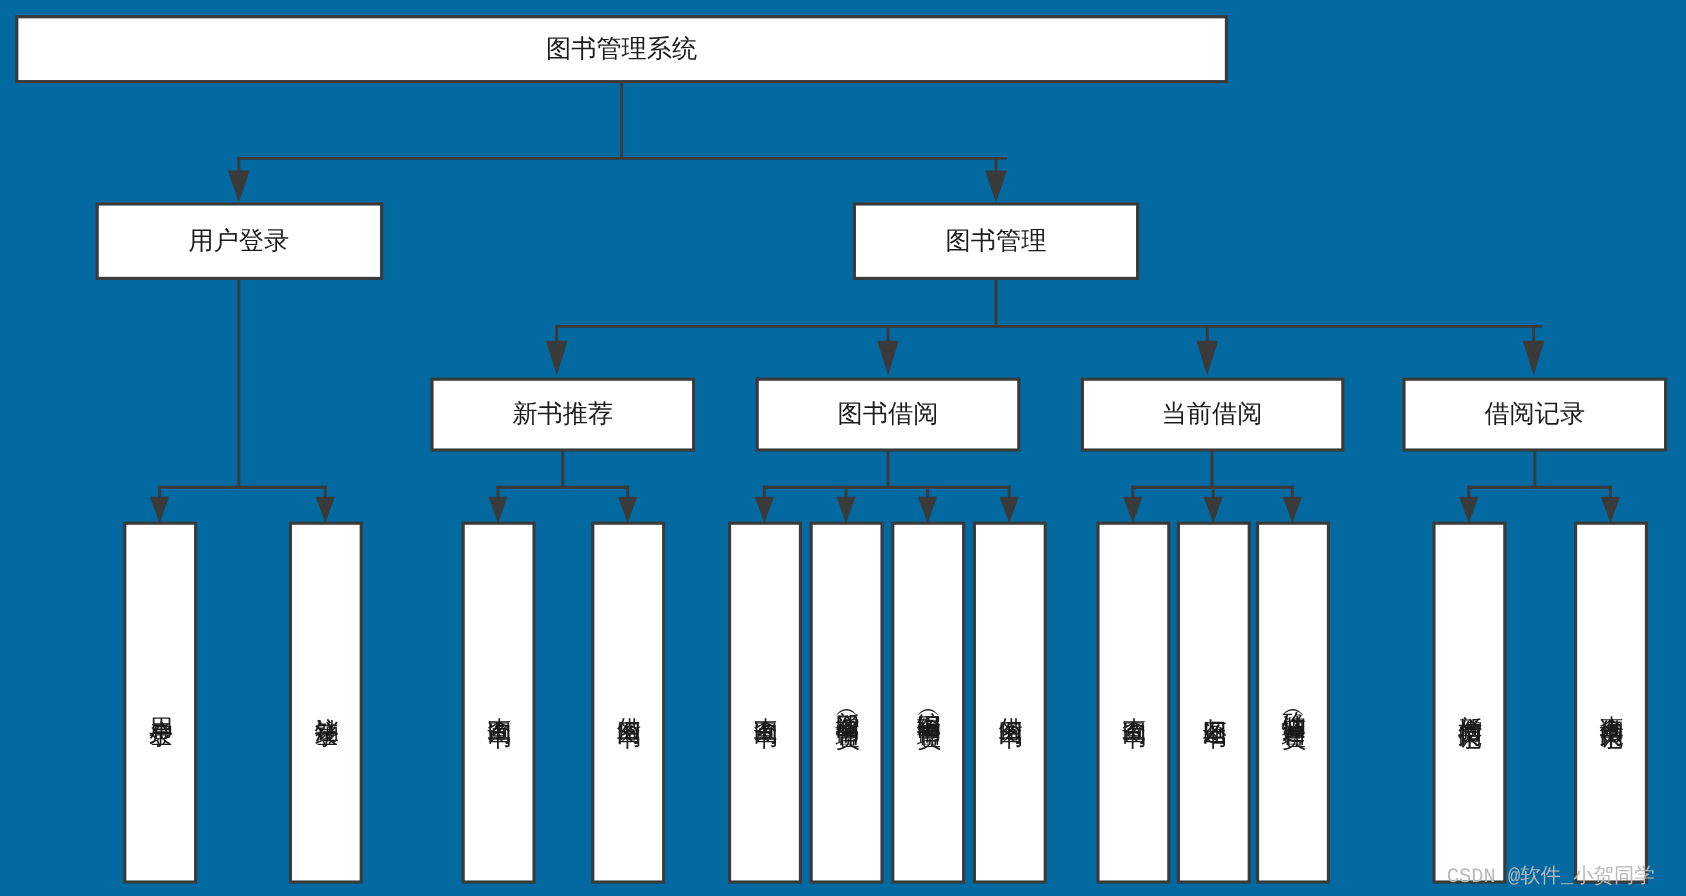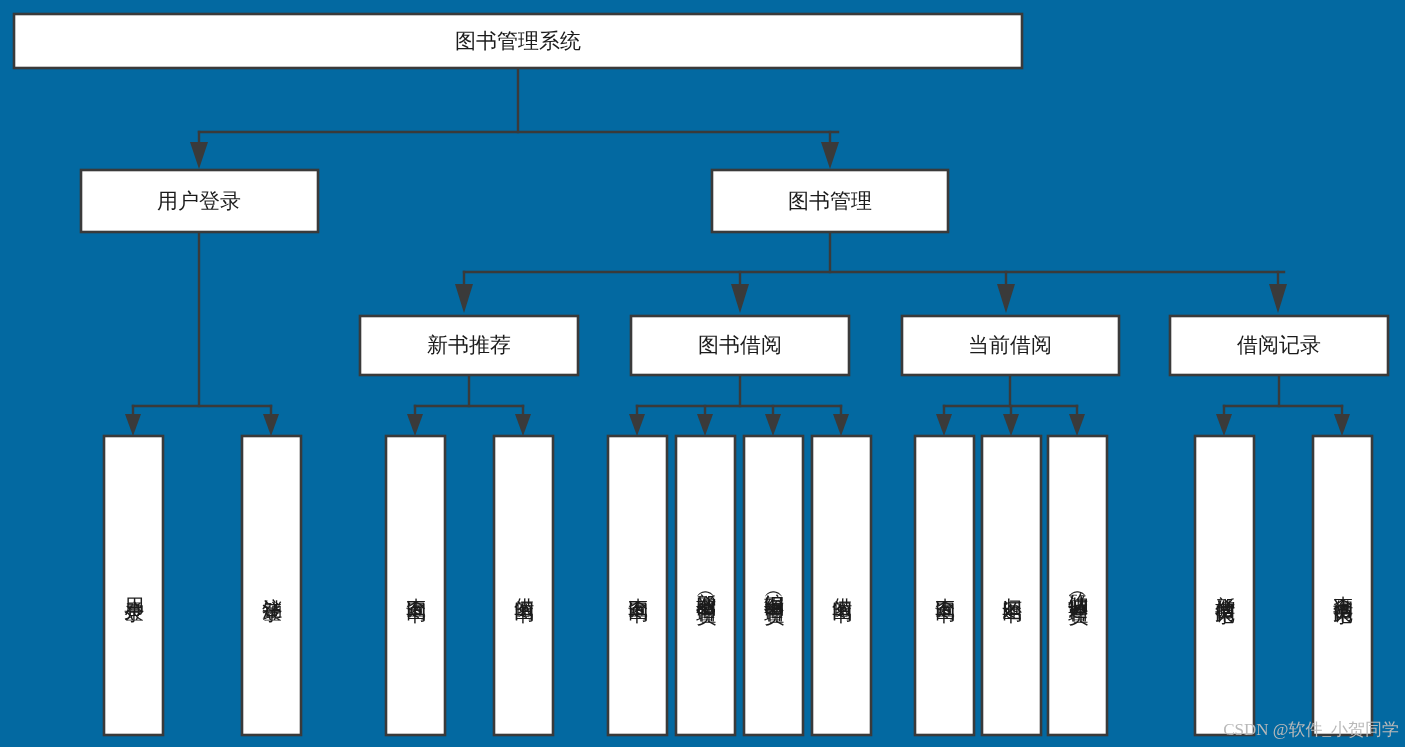--- a/index.html
+++ b/index.html
@@ -49,23 +49,23 @@
     dominant-baseline: middle;
   }
   .node-label.vertical {
     font-size: 20px;
     writing-mode: vertical-rl;
     text-orientation: upright;
     letter-spacing: 2px;
   }
   .watermark {
     position: absolute;
-    right: 6px;
+    right: 26px;
     bottom: 6px;
-    font-family: Liberation Serif, serif;
+    font-family: Liberation Mono, monospace;
     font-size: 17px;
     color: #b9b9b9;
     white-space: nowrap;
     user-select: none;
     pointer-events: none;
   }
 </style>
 </head>
 <body>
 

